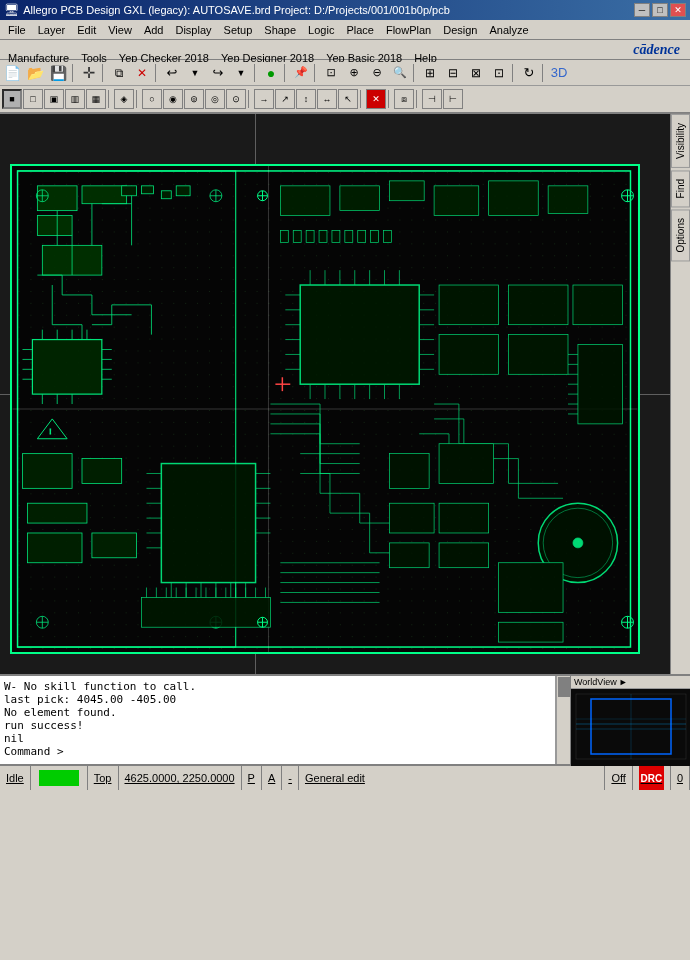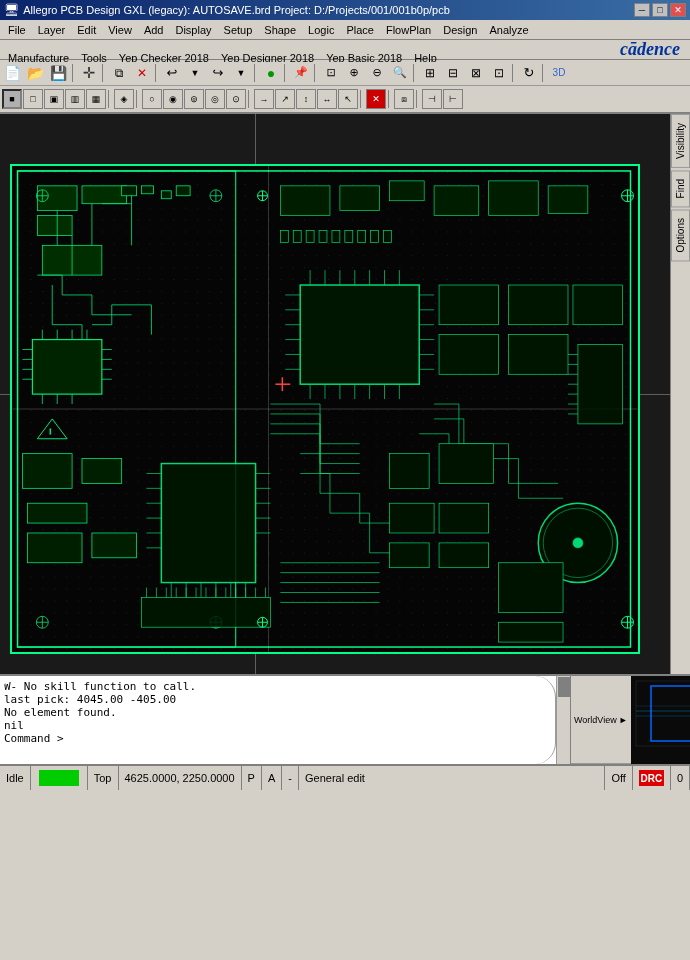--- a/index.html
+++ b/index.html
@@ -58,21 +58,21 @@
       background: #d4d0c8;
       height: 20px;
       display: flex;
       align-items: center;
       border-bottom: 1px solid #808080;
       padding: 0 2px;
       justify-content: space-between;
     }
     #menu-bar2 .left-menus { display: flex; margin-top: 16px; }
     #menu-bar2 .cadence-logo {
-      font-size: 18px;
+      font-size: 14px;
       font-weight: bold;
       color: #003399;
       font-style: italic;
       padding-right: 8px;
       font-family: Georgia, serif;
     }
 
     
     .toolbar {
       background: #d4d0c8;
@@ -181,31 +181,31 @@
       display: flex;
     }
     #console-text {
       flex: 1;
       background: #fff;
       padding: 4px;
       font-size: 11px;
       font-family: monospace;
       overflow-y: auto;
       border-right: 1px solid #999;
-      border-radius: 21px;
     }
     #console-scroll {
       width: 14px;
       background: #d4d0c8;
       border-left: 1px solid #999;
     }
     #worldview-panel {
       width: 120px;
       background: #1a1a1a;
       display: flex;
+      flex-direction: column;
       border-left: 1px solid #808080;
     }
     #worldview-content {
       flex: 1;
       background: #0a0a0a;
       position: relative;
     }
 
     
     #status-bar {
@@ -217,34 +217,35 @@
       font-size: 11px;
       gap: 0;
     }
     .status-item {
       padding: 2px 6px;
       border-right: 1px solid #808080;
       height: 100%;
       display: flex;
       align-items: center;
       white-space: nowrap;
+      text-decoration: underline;
     }
     .status-idle { font-size: 11px; }
     .status-green-box {
       background: #00cc00;
       color: #00cc00;
       width: 40px;
       height: 16px;
       margin: 0 2px;
     }
     .status-red-box {
       background: #dd0000;
       color: white;
       width: 25px;
-      height: 16px;
+      height: 24px;
       display: flex;
       align-items: center;
       justify-content: center;
       font-size: 10px;
       font-weight: bold;
     }
 
     
     .sq-btn {
       width: 20px; height: 20px;
@@ -366,21 +367,21 @@
     </div>
   <div class="tb-btn">
       <span style="font-size:12px;">⊡</span>
     </div>
   <div class="tb-sep"></div>
   <div class="tb-btn">
       <span style="font-size:13px;">↻</span>
     </div>
   <div class="tb-sep"></div>
   <div class="tb-btn">
-      <span style="font-size:10px;font-weight:normal;color:#3366cc;">3D</span>
+      <span style="font-size:13px;font-weight:normal;color:#3366cc;">3D</span>
     </div>
 </div>
 
 <div class="toolbar2">
   <div class="sq-btn active">■</div>
   <div class="sq-btn">□</div>
   <div class="sq-btn">▣</div>
   <div class="sq-btn">▥</div>
   <div class="sq-btn">▦</div>
   <div class="tb-sep"></div>
@@ -668,20 +669,21 @@
     <div class="side-tab">Find</div>
     <div class="side-tab">Options</div>
   </div>
 </div>
 
 <div id="console-area">
   <div id="console-text">
     <div>W- No skill function to call.</div>
     <div>last pick:  4045.00 -405.00</div>
     <div>No element found.</div>
+    <div>run success!</div>
     <div>nil</div>
     <div>Command &gt;</div>
   </div>
   <div id="console-scroll">
     <div style="background:#808080;height:20px;width:12px;margin:1px auto;"></div>
   </div>
 
   <div id="worldview-panel">
     <div style="background:#d4d0c8;display:flex;align-items:center;border-bottom:1px solid #999;font-size:9px;padding:1px 3px;">
       <span style="writing-mode:horizontal-tb;">WorldView</span>

